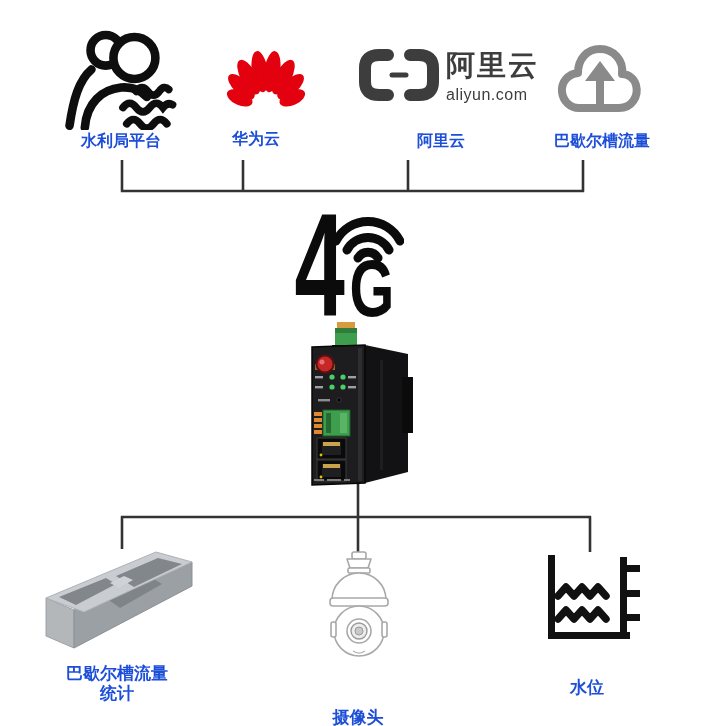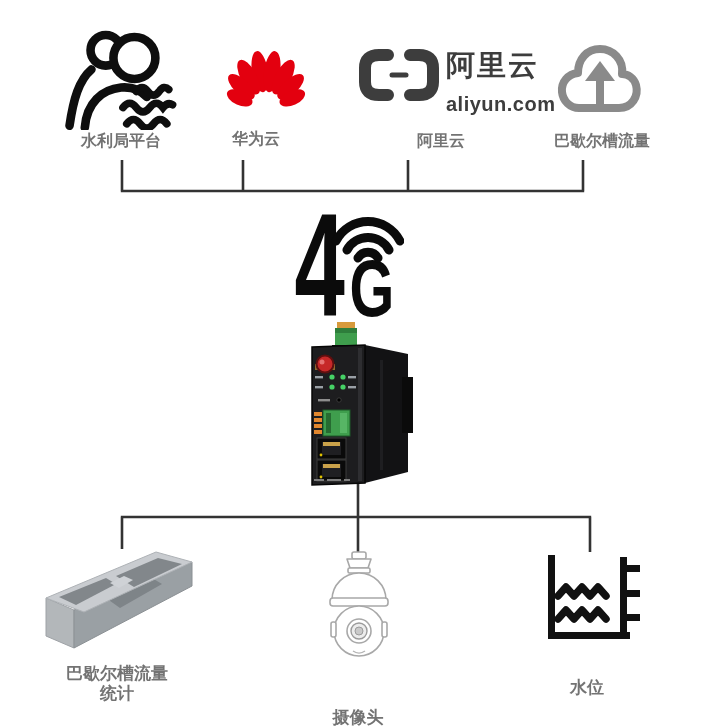--- a/index.html
+++ b/index.html
@@ -3,29 +3,29 @@
 <meta charset="utf-8">
 <style>
   html,body{margin:0;padding:0;background:#ffffff;}
   .stage{
     position:relative;width:711px;height:726px;background:#ffffff;overflow:hidden;
     font-family:"Liberation Sans","DejaVu Sans",sans-serif;
   }
   .abs{position:absolute;}
   .label{
     position:absolute;transform:translateX(-50%);
-    font-weight:700;color:#737373;white-space:nowrap;text-align:center;
+    font-weight:700;color:#1d4ed8;white-space:nowrap;text-align:center;
   }
   .label-top{font-size:16px;}
   .label-bottom{font-size:17px;line-height:20px;}
   .aliyun-text{
     position:absolute;color:#3d3d3d;white-space:nowrap;
   }
   .aliyun-cn{font-size:29px;font-weight:600;letter-spacing:2px;}
-  .aliyun-domain{font-size:20px;font-weight:700;letter-spacing:0.5px;margin-top:13px;}
+  .aliyun-domain{font-size:16px;font-weight:400;letter-spacing:0.5px;margin-top:6px;}
   svg{display:block;}
 </style>
 </head>
 <body>
 
 <div class="stage">
 
   <svg class="abs" style="left:0;top:0;" width="711" height="726" viewBox="0 0 711 726">
 
     <path d="M122,160 V191 M243,160 V191 M408,160 V191 M583,160 V191 M120.8,191 H584.2" stroke="#333333" stroke-width="2.6" fill="none"></path>

